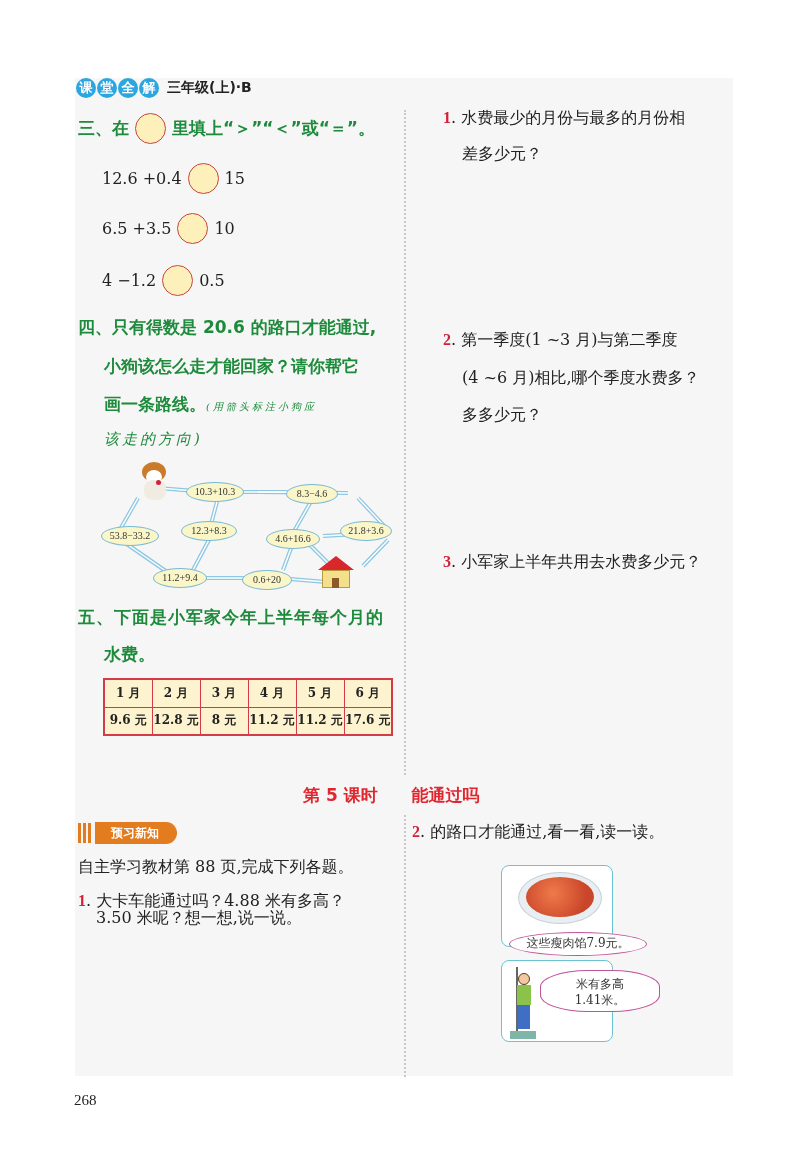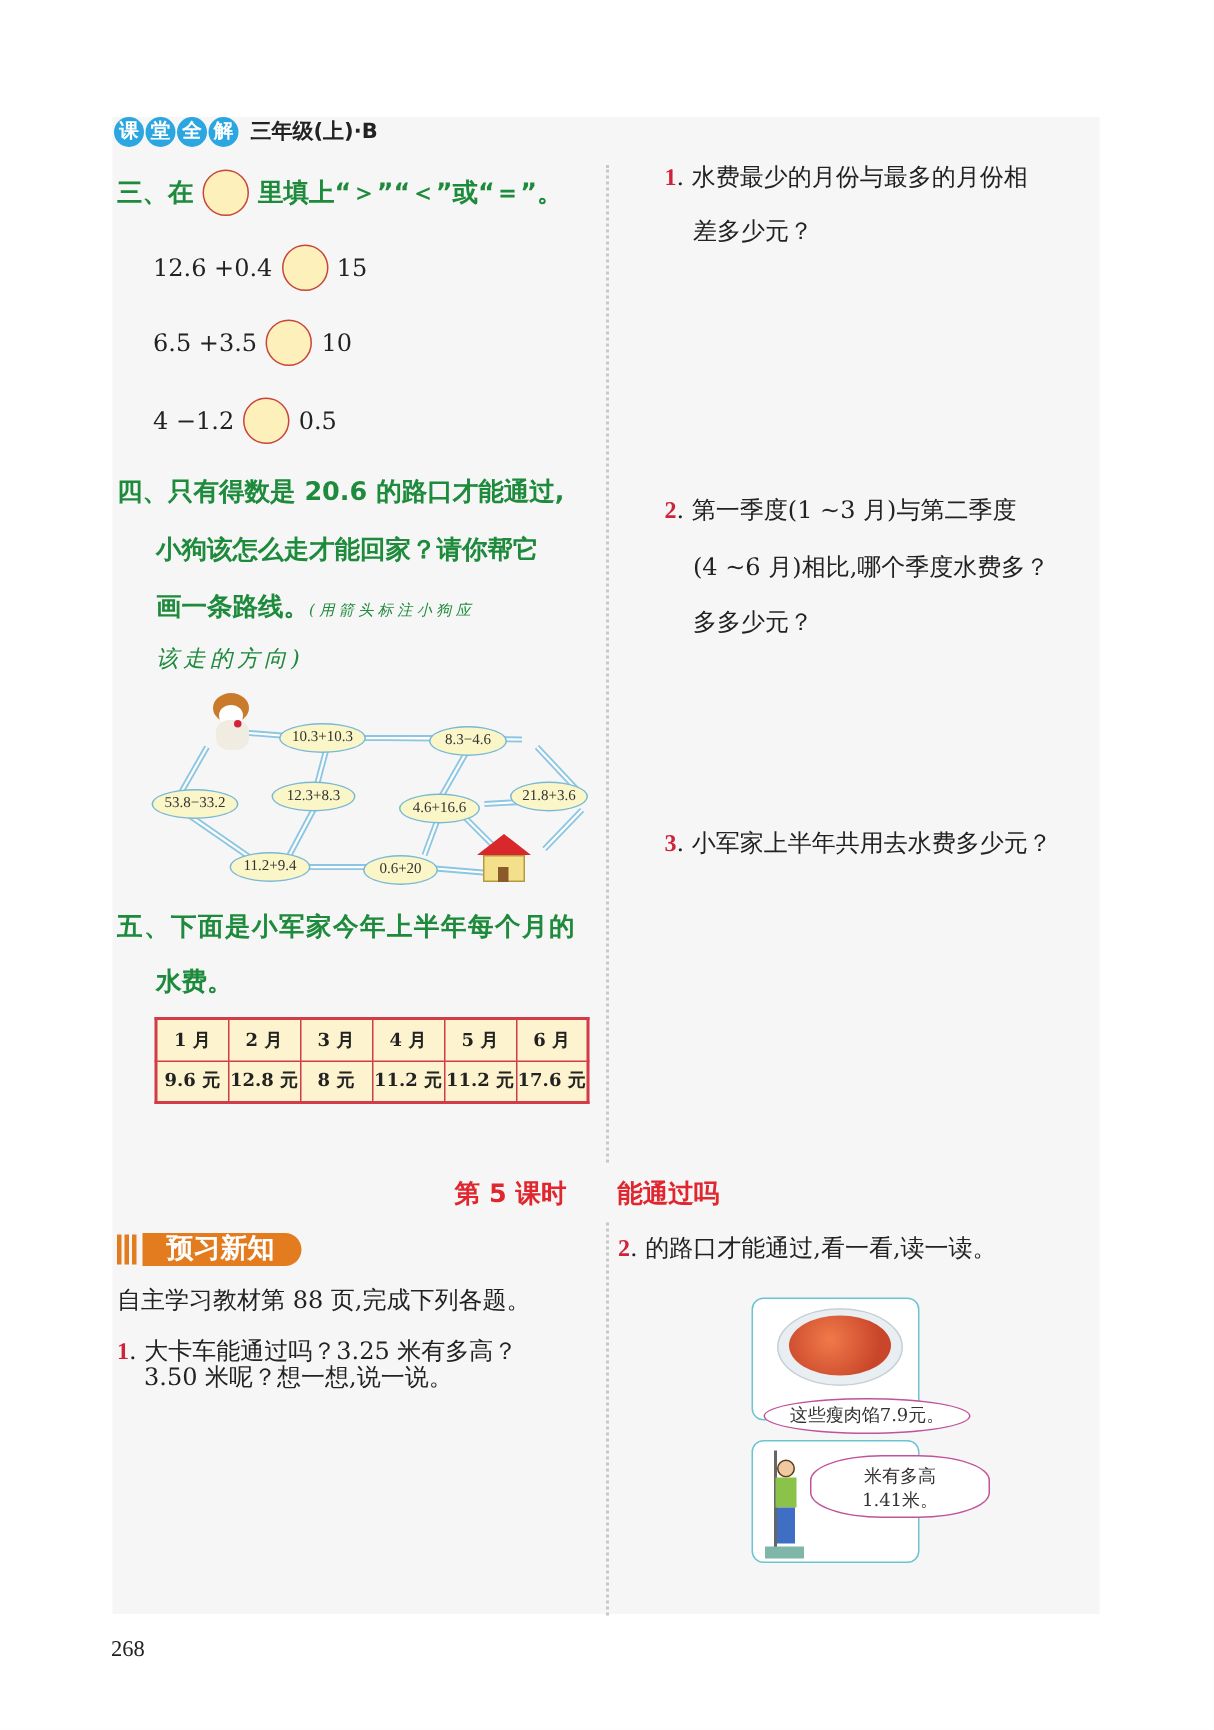--- a/index.html
+++ b/index.html
@@ -14,21 +14,21 @@
   .circle { display: inline-block; width: 31px; height: 31px; border-radius: 50%; background: #fdf0bb; border: 1.5px solid #c8453b; vertical-align: middle; }
   .badge { display: inline-flex; gap: 1px; }
   .badge span { display: inline-block; width: 20px; height: 20px; border-radius: 50%; background: #2ba6e0; color: #fff; font-size: 13px; line-height: 20px; text-align: center; font-family: "DejaVu Sans", sans-serif; font-weight: bold; }
   .hdr-grade { font-family: "DejaVu Sans", "Liberation Sans", sans-serif; font-weight: bold; font-size: 14px; color: #222; }
   table.fee { border-collapse: collapse; background: #fdf3cf; border: 2px solid #d23b4a; }
   table.fee td { border: 1px solid #d23b4a; width: 48px; height: 28px; text-align: center; font-size: 12px; font-weight: bold; color: #222; }
   .lesson { color: #e0262e; font-family: "DejaVu Sans", sans-serif; font-weight: bold; font-size: 17px; }
   .tag { display: flex; align-items: center; height: 22px; }
   .tag .bars { display: flex; gap: 2px; margin-right: 4px; }
   .tag .bars i { display: block; width: 3px; height: 20px; background: #e37b1f; }
-  .tag .pill { background: #e37b1f; color: #fff; font-weight: bold; font-size: 18px; padding: 0 18px 0 16px; height: 22px; line-height: 22px; border-radius: 0 11px 11px 0; font-family: "DejaVu Serif", serif; }
+  .tag .pill { background: #e37b1f; color: #fff; font-weight: bold; font-size: 12px; padding: 0 18px 0 16px; height: 22px; line-height: 22px; border-radius: 0 11px 11px 0; font-family: "DejaVu Serif", serif; }
   .node { position: absolute; background: #fbf6c8; border: 1.5px solid #78b9d6; border-radius: 50%; font-size: 10px; text-align: center; color: #333; font-family: "Liberation Serif", serif; }
   .pic { position: absolute; border: 1.5px solid #6cc4d2; border-radius: 8px; background: #fff; }
   .bubble { position: absolute; background: #fff; border: 1.5px solid #c0549a; border-radius: 50%; font-size: 12px; text-align: center; color: #333; }
 </style>
 </head>
 <body>
 
 <div class="panel"></div>
 <div class="divider" style="top:110px;height:665px;"></div>
 <div class="divider" style="top:815px;height:262px;"></div>
@@ -185,21 +185,21 @@
       <i></i>
       <i></i>
       <i></i>
     </div>
   <div class="pill">预习新知</div>
 </div>
 
 <div class="abs body-t" style="left:78px;top:857px;">自主学习教材第 88 页,完成下列各题。</div>
 <div class="abs body-t" style="left:78px;top:891px;">
   <span class="num-red">1</span><span>.</span>
-  <span>大卡车能通过吗？3.25 米有多高？</span>
+  <span>大卡车能通过吗？4.88 米有多高？</span>
 </div>
 <div class="abs body-t" style="left:96px;top:908px;">3.50 米呢？想一想,说一说。</div>
 
 <div class="abs body-t" style="left:412px;top:822px;">
   <span class="num-red">2</span><span>.</span>
   <span>的路口才能通过,看一看,读一读。</span>
 </div>
 
 <div class="pic" style="left:501px;top:865px;width:112px;height:82px;">
   <div style="position:absolute;left:16px;top:6px;width:84px;height:52px;border-radius:50%;background:#e9eef2;border:1px solid #c6d0d8;"></div>

